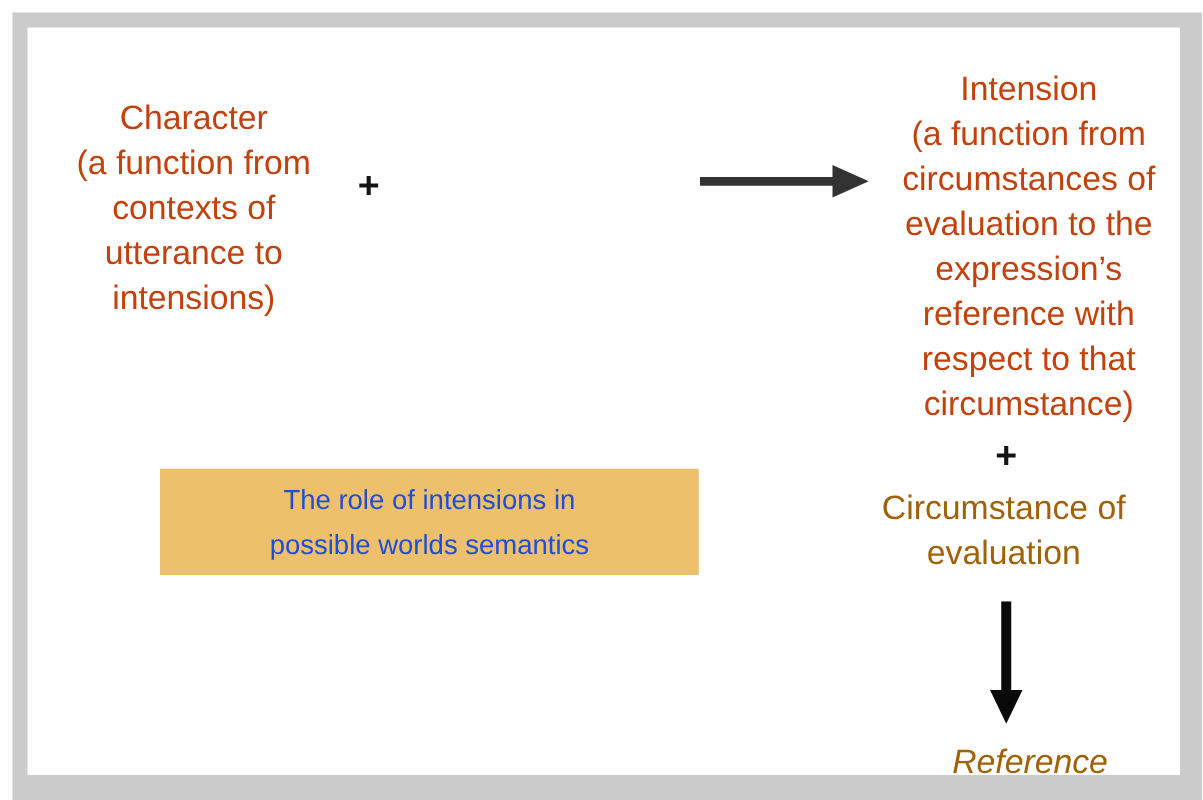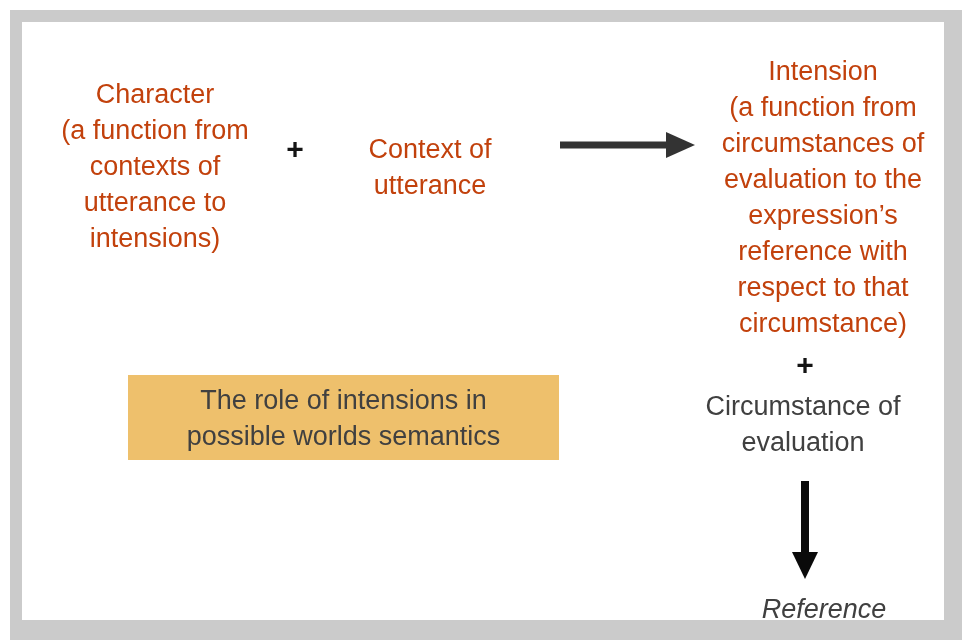--- a/index.html
+++ b/index.html
@@ -28,21 +28,21 @@
     background: #ffffff;
   }
   .txt {
     position: absolute;
     text-align: center;
     white-space: pre-line;
     font-size: 27px;
     line-height: 36px;
     color: #c2410c;
   }
-  .txt.dark { color: #404040; }
+  .txt.dark { color: #a16207; }
   .plus {
     position: absolute;
     width: 40px;
     height: 40px;
     text-align: center;
     font-size: 30px;
     line-height: 40px;
     font-weight: bold;
     color: #141414;
   }
@@ -59,41 +59,39 @@
     position: absolute;
     left: 106px;
     top: 353px;
     width: 431px;
     height: 85px;
     display: flex;
     align-items: center;
     justify-content: center;
     text-align: center;
     white-space: pre-line;
-    font-size: 27px;
+    font-size: 22px;
     line-height: 36px;
-    color: #404040;
+    color: #1d4ed8;
   }
 </style>
 </head>
 <body>
 
 <div id="canvas">
   <div class="frame">
 
     <div class="txt char-block">Character
 (a function from
 contexts of
 utterance to
 intensions)</div>
 
     <div class="plus plus-1">+</div>
 
-    <div class="txt context-block">Context of
-utterance</div>
 
     <span class="arrow-right">
       <svg width="135" height="28" viewBox="0 0 135 28" aria-hidden="true">
         <line x1="0" y1="14" x2="112" y2="14" stroke="#333333" stroke-width="7"></line>
         <polygon points="106,1 135,14 106,27" fill="#333333"></polygon>
       </svg>
     </span>
 
     <div class="txt intension-block">Intension
 (a function from

